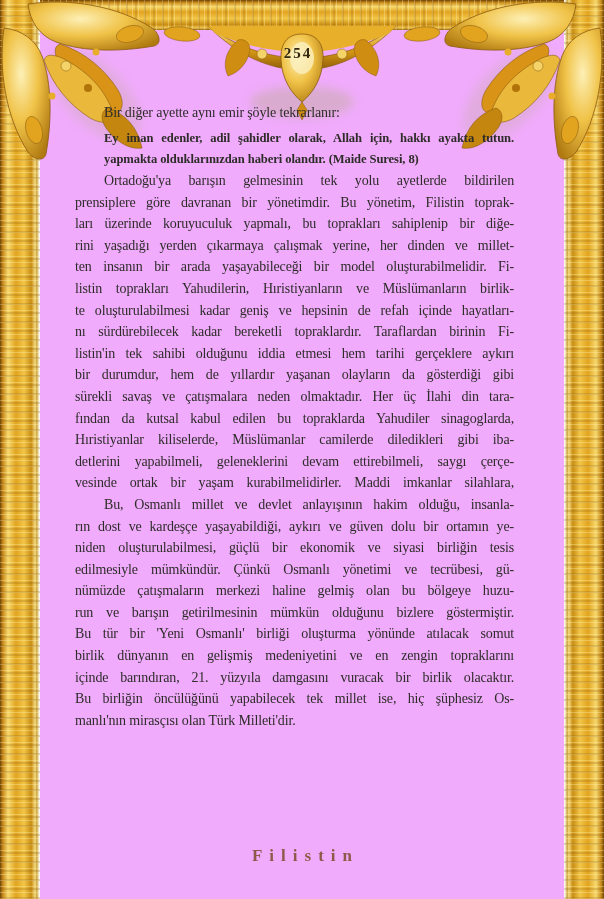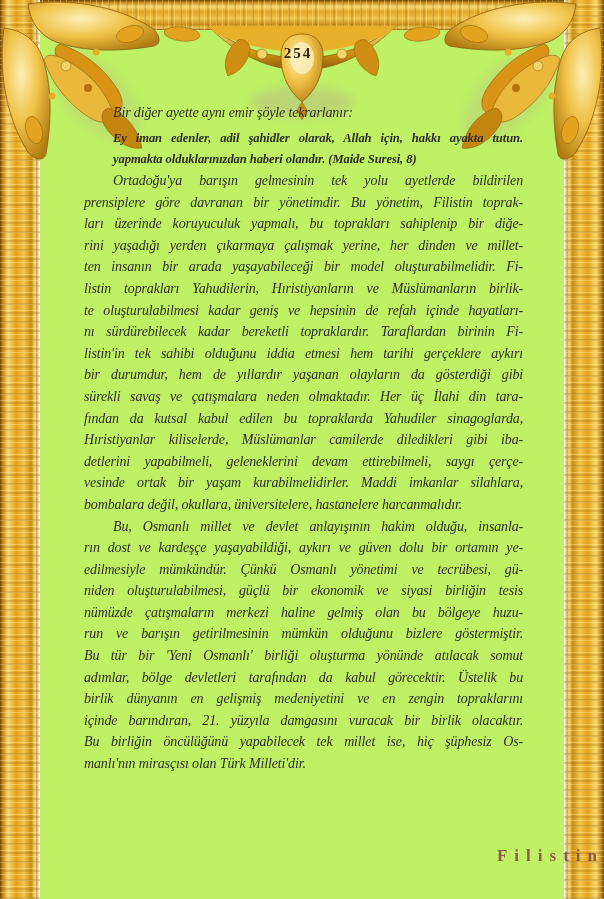--- a/index.html
+++ b/index.html
@@ -1,17 +1,17 @@
 <!DOCTYPE html>
 <html><head>
 <meta charset="utf-8">
 <style>
   html,body{margin:0;padding:0;background:#e9e9e9;}
   .page{
-    position:relative;width:604px;height:899px;background:#bef264;
+    position:relative;width:604px;height:899px;background:#f0abfc;
     overflow:hidden;font-family:"Liberation Serif",serif;
   }
   
   .bar{position:absolute;z-index:1;}
   .bar-top{left:0;top:0;width:604px;height:30px;
     background:
       repeating-linear-gradient(90deg, rgba(125,78,6,.20) 0 2px, rgba(125,78,6,0) 2px 9px),
       repeating-linear-gradient(90deg, rgba(255,240,175,.35) 0 1px, rgba(255,240,175,0) 1px 6px),
       linear-gradient(180deg,#6b4406 0%,#c8891a 8%,#f7d96e 22%,#e2a41f 40%,#f2c649 62%,#c98e13 82%,#f0c654 93%,#936409 100%);
   }
@@ -28,32 +28,32 @@
       linear-gradient(270deg,#6b4406 0%,#c8891a 7%,#f7d96e 20%,#e2a41f 40%,#f2c649 60%,#c98e13 78%,#f6da80 88%,#caa33c 92%,#f5ecd2 97%,#ffffff 100%);
   }
   .ornaments{position:absolute;left:0;top:0;z-index:2;pointer-events:none;}
   
   .page-number{
     position:absolute;z-index:5;top:45px;left:0;width:596px;text-align:center;
     font-weight:700;font-size:15px;letter-spacing:2px;color:#33270f;
     text-shadow:0 1px 0 rgba(255,240,180,.6);
   }
   
-  .content{position:absolute;z-index:3;left:84px;top:102px;width:439px;color:#2e2c29;font-style:italic;}
+  .content{position:absolute;z-index:3;left:75px;top:102px;width:439px;color:#2e2c29;}
   .tline{
     height:21.6px;line-height:21.6px;font-size:14px;letter-spacing:-0.15px;
     text-align:justify;text-align-last:justify;white-space:nowrap;overflow:visible;
   }
   .tlast{text-align-last:left;white-space:normal;}
   .tindent{text-indent:29px;}
   .intro{height:22px;line-height:22px;margin-bottom:4px;}
   .quote{margin-left:29px;width:410px;}
   .quote .tline{height:21px;line-height:21px;font-size:12.6px;font-weight:700;letter-spacing:-0.1px;}
   .footer-title{
-    position:absolute;z-index:3;top:846px;left:0;width:604px;text-align:right;
+    position:absolute;z-index:3;top:846px;left:0;width:604px;text-align:center;
     font-weight:700;font-size:17px;letter-spacing:7px;text-indent:7px;color:#8d5a49;
   }
 </style>
 </head>
 <body>
 
 <div class="page">
 
   <div class="bar bar-top"></div>
   <div class="bar bar-left"></div>
@@ -126,31 +126,29 @@
         <div class="tline">listin toprakları Yahudilerin, Hıristiyanların ve Müslümanların birlik-</div>
         <div class="tline">te oluşturulabilmesi kadar geniş ve hepsinin de refah içinde hayatları-</div>
         <div class="tline">nı sürdürebilecek kadar bereketli topraklardır. Taraflardan birinin Fi-</div>
         <div class="tline">listin'in tek sahibi olduğunu iddia etmesi hem tarihi gerçeklere aykırı</div>
         <div class="tline">bir durumdur, hem de yıllardır yaşanan olayların da gösterdiği gibi</div>
         <div class="tline">sürekli savaş ve çatışmalara neden olmaktadır. Her üç İlahi din tara-</div>
         <div class="tline">fından da kutsal kabul edilen bu topraklarda Yahudiler sinagoglarda,</div>
         <div class="tline">Hıristiyanlar kiliselerde, Müslümanlar camilerde diledikleri gibi iba-</div>
         <div class="tline">detlerini yapabilmeli, geleneklerini devam ettirebilmeli, saygı çerçe-</div>
         <div class="tline">vesinde ortak bir yaşam kurabilmelidirler. Maddi imkanlar silahlara,</div>
-        <div class="tline tlast">bombalara değil, okullara, üniversitelere, hastanelere harcanmalıdır.</div>
       </div>
     <div class="para">
         <div class="tline tindent">Bu, Osmanlı millet ve devlet anlayışının hakim olduğu, insanla-</div>
         <div class="tline">rın dost ve kardeşçe yaşayabildiği, aykırı ve güven dolu bir ortamın ye-</div>
+        <div class="tline">niden oluşturulabilmesi, güçlü bir ekonomik ve siyasi birliğin tesis</div>
         <div class="tline">edilmesiyle mümkündür. Çünkü Osmanlı yönetimi ve tecrübesi, gü-</div>
-        <div class="tline">niden oluşturulabilmesi, güçlü bir ekonomik ve siyasi birliğin tesis</div>
         <div class="tline">nümüzde çatışmaların merkezi haline gelmiş olan bu bölgeye huzu-</div>
         <div class="tline">run ve barışın getirilmesinin mümkün olduğunu bizlere göstermiştir.</div>
         <div class="tline">Bu tür bir 'Yeni Osmanlı' birliği oluşturma yönünde atılacak somut</div>
-        <div class="tline">adımlar, bölge devletleri tarafından da kabul görecektir. Üstelik bu</div>
         <div class="tline">birlik dünyanın en gelişmiş medeniyetini ve en zengin topraklarını</div>
         <div class="tline">içinde barındıran, 21. yüzyıla damgasını vuracak bir birlik olacaktır.</div>
         <div class="tline">Bu birliğin öncülüğünü yapabilecek tek millet ise, hiç şüphesiz Os-</div>
         <div class="tline tlast">manlı'nın mirasçısı olan Türk Milleti'dir.</div>
       </div>
   </div>
 
   <div class="footer-title">Filistin</div>
 
 </div>

